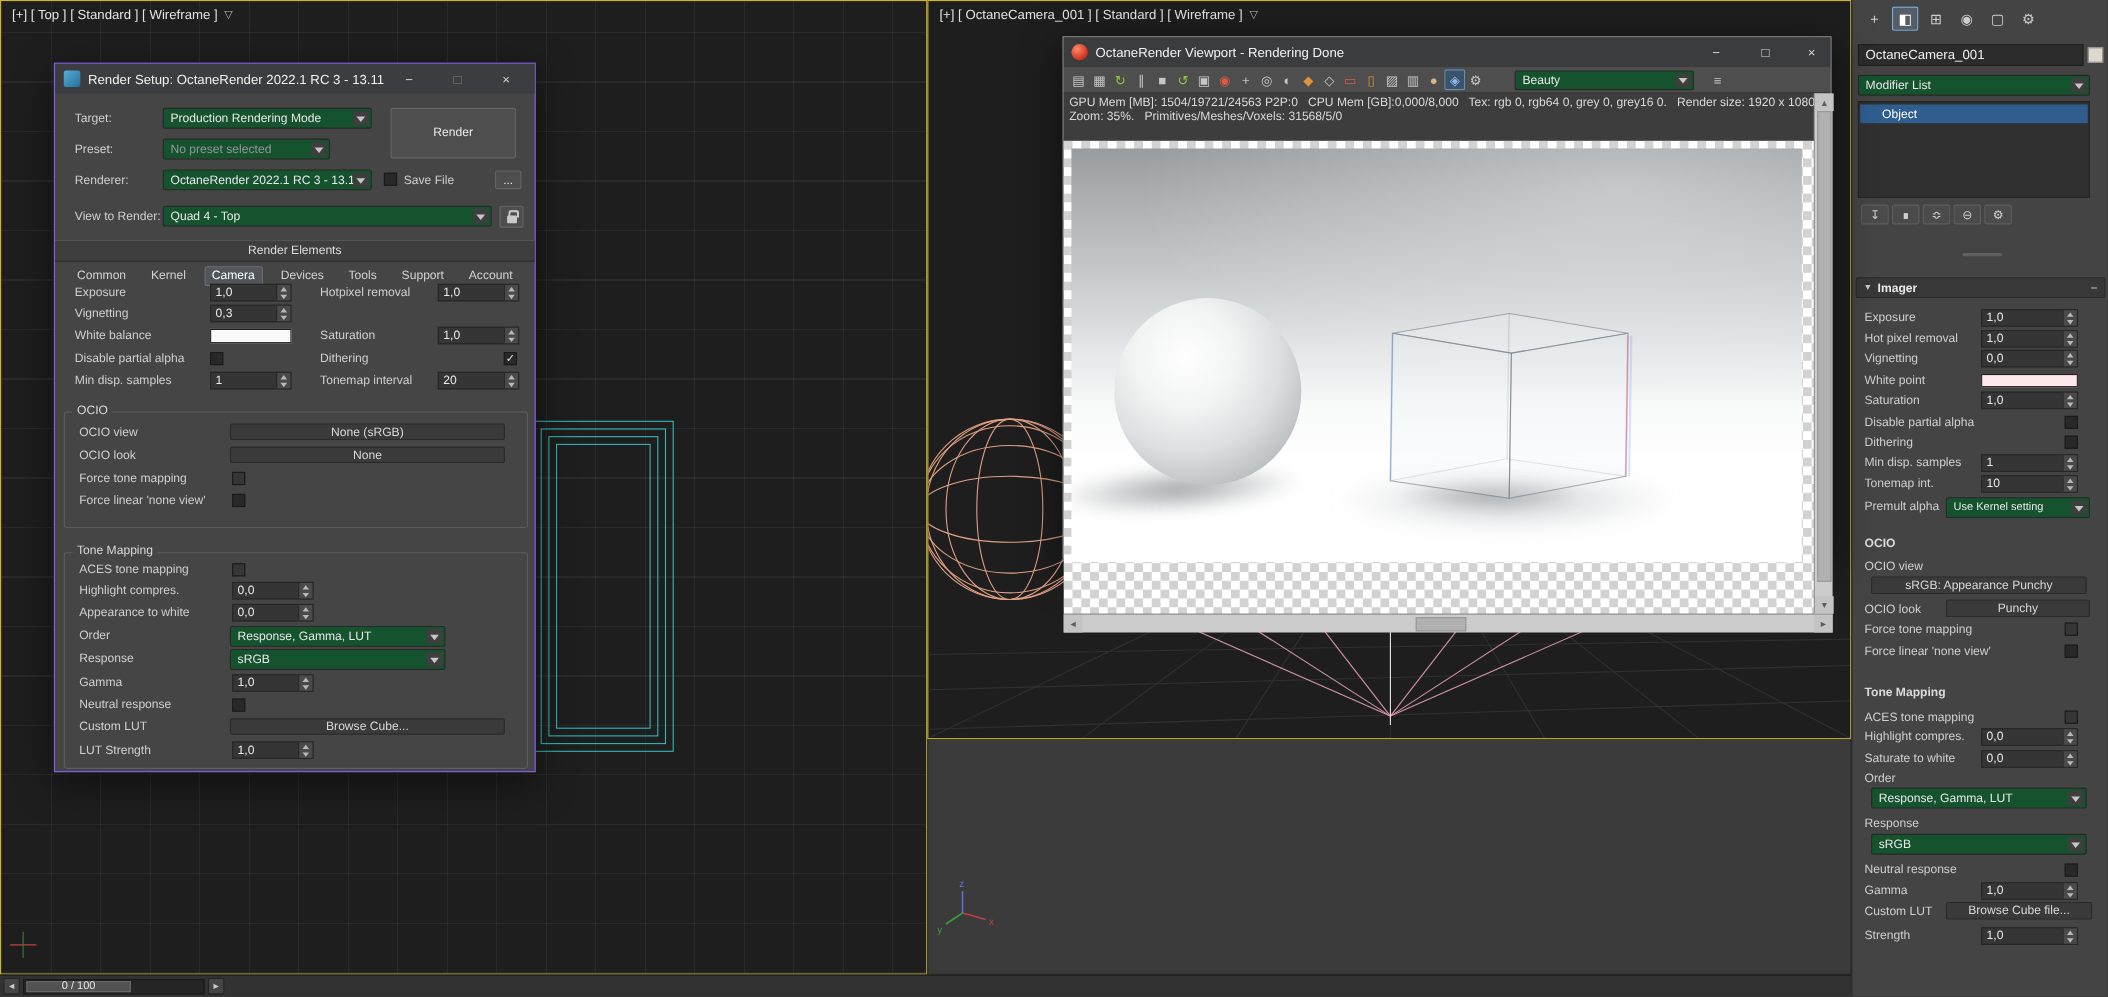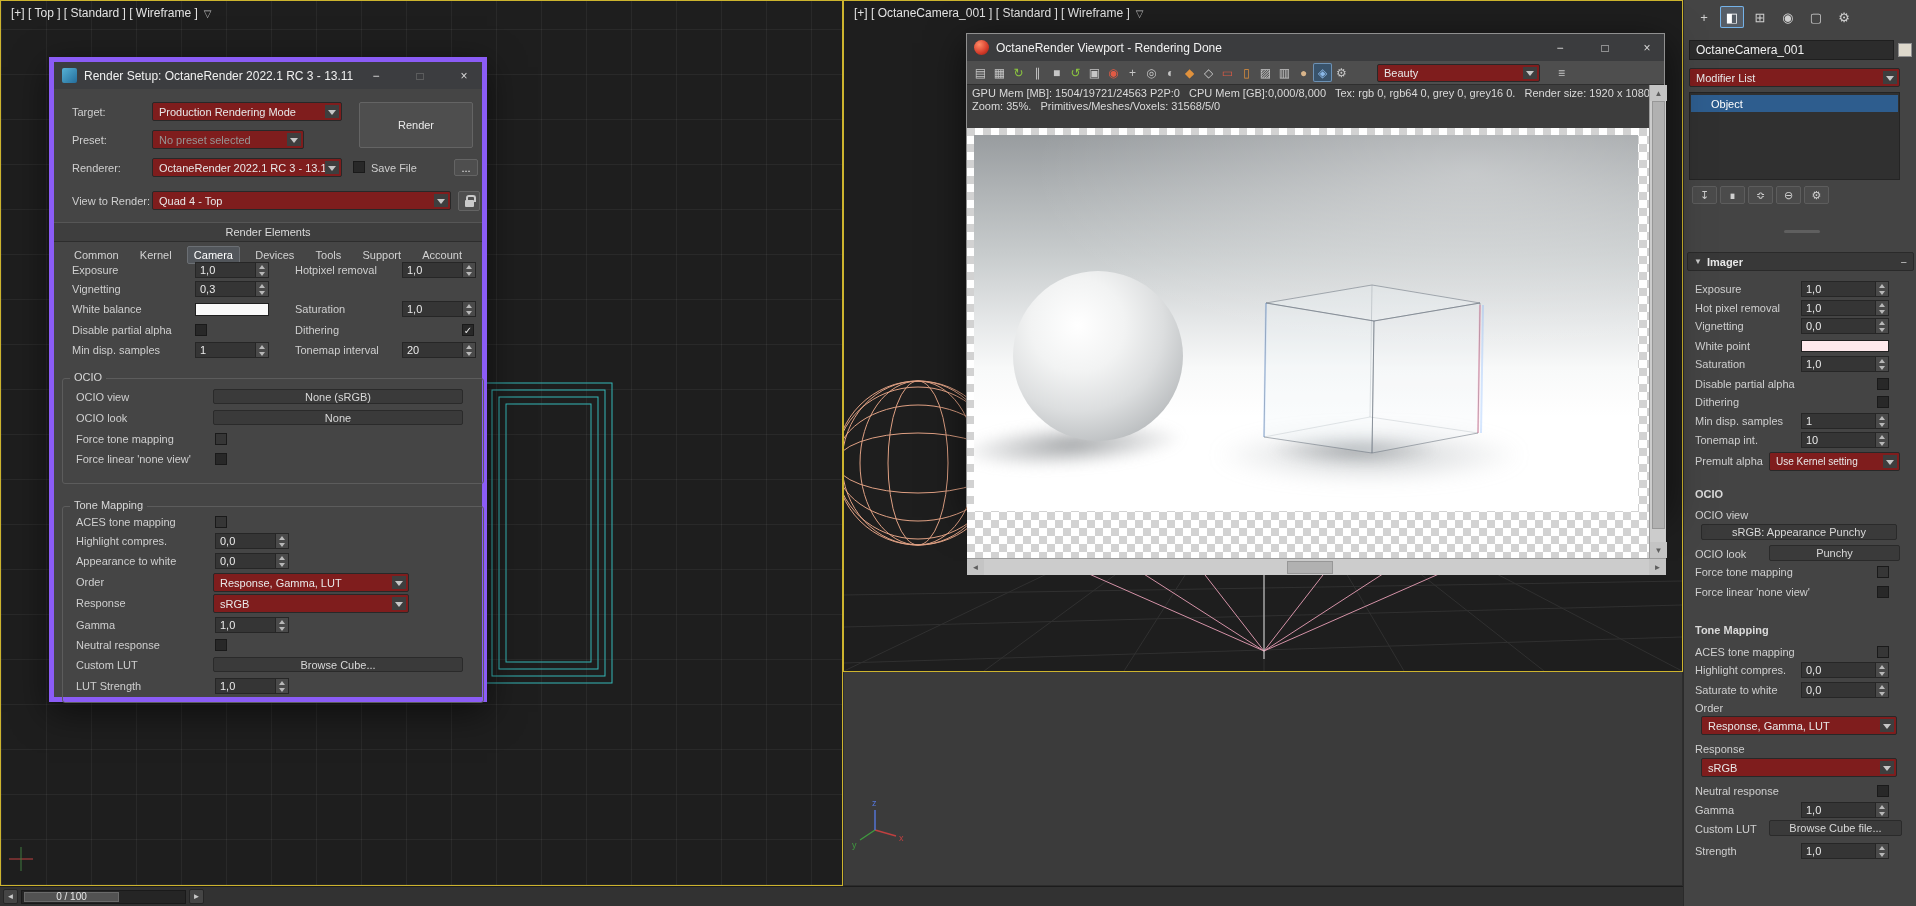--- a/index.html
+++ b/index.html
@@ -25,34 +25,34 @@
   .tl-track { width:165px; height:14px; margin-left:3px; background:#252525; border:1px solid #1a1a1a; position:relative; }
   .tl-thumb { position:absolute; left:2px; top:1px; width:95px; height:10px; background:#525252; border:1px solid #6a6a6a; color:#e6e6e6; font-size:10px; display:flex; align-items:center; justify-content:center; }
 
   
   .lb { position:absolute; font-size:11px; color:#cfcfcf; line-height:16px; white-space:nowrap; }
   .fld { position:absolute; background:#353535; border:1px solid #262626; height:16px; font-size:11px; color:#eaeaea; padding:0 15px 0 4px; display:flex; align-items:center; }
   .spn { position:absolute; right:0; top:0; bottom:0; width:13px; background:#4a4a4a; border-left:1px solid #262626; display:flex; flex-direction:column; }
   .spn i { flex:1; display:flex; align-items:center; justify-content:center; }
   .spn .su::before { content:""; border:3px solid transparent; border-bottom:4px solid #b8b8b8; margin-top:-3px; }
   .spn .sd::before { content:""; border:3px solid transparent; border-top:4px solid #b8b8b8; margin-bottom:-3px; }
-  .dd { position:absolute; background:#7f1d1d; border:1px solid #282828; height:19px; display:flex; align-items:center; font-size:11px; color:#e8e8e8; padding:0 20px 0 6px; border-radius:2px; white-space:nowrap; overflow:hidden; }
+  .dd { position:absolute; background:#14532d; border:1px solid #282828; height:19px; display:flex; align-items:center; font-size:11px; color:#e8e8e8; padding:0 20px 0 6px; border-radius:2px; white-space:nowrap; overflow:hidden; }
   .dd.dis { color:#969696; }
   .dda { position:absolute; right:2px; top:2px; bottom:2px; width:14px; display:flex; align-items:center; justify-content:center; background:#3e3e3e; }
   .dda::before { content:""; border:4px solid transparent; border-top:5px solid #c6c6c6; margin-top:5px; }
   .cb { position:absolute; width:12px; height:12px; background:#282828; border:1px solid #1a1a1a; display:flex; align-items:center; justify-content:center; font-size:10px; color:#e8e8e8; }
   .cb.dis { background:#363636; }
   .btn { position:absolute; background:#4e4e4e; border:1px solid #646464; border-radius:2px; display:flex; align-items:center; justify-content:center; font-size:11px; color:#eaeaea; }
   .btnD { position:absolute; background:#3a3a3a; border:1px solid #2a2a2a; border-radius:2px; display:flex; align-items:center; justify-content:center; font-size:11px; color:#d8d8d8; }
   .grp { position:absolute; border:1px solid #5c5c5c; border-radius:3px; }
   .grp-lbl { position:absolute; font-size:11px; color:#d8d8d8; background:#454545; padding:0 4px; }
   .swatch { position:absolute; border:1px solid #202020; }
 
   
-  .dlg { position:absolute; left:49px; top:57px; width:438px; height:645px; background:#454545; border:5px solid #8b5cf6; box-shadow:0 10px 34px rgba(0,0,0,.55); z-index:30; }
+  .dlg { position:absolute; left:49px; top:57px; width:438px; height:645px; background:#454545; border:1px solid #8b5cf6; box-shadow:0 10px 34px rgba(0,0,0,.55); z-index:30; }
   .dlg-title { position:absolute; left:0; top:0; right:0; height:27px; background:#3c3d40; display:flex; align-items:center; padding:0 8px; gap:7px; }
   .dlg-title .t { font-size:12px; color:#f0f0f0; flex:0 0 auto; }
   .dlg-ico { width:15px; height:15px; border-radius:2px; background:linear-gradient(135deg,#56b1d4,#246d9c); }
   .wbtn { position:absolute; top:4px; width:24px; height:19px; display:flex; align-items:center; justify-content:center; color:#d9d9d9; font-size:12px; }
   .wbtn.dim { color:#7c7c7c; }
   .rollbar { position:absolute; left:0; width:100%; height:20px; background:#3e3e3e; border-top:1px solid #565656; border-bottom:1px solid #2d2d2d; display:flex; align-items:center; justify-content:center; font-size:11px; color:#dcdcdc; }
   .tabs { position:absolute; left:0; top:183px; width:100%; height:20px; display:flex; align-items:center; justify-content:space-between; padding:0 14px; }
   .tab { font-size:11px; color:#d2d2d2; padding:2px 6px; border-radius:2px; }
   .tab.active { background:#52565b; border:1px solid #6b6f74; color:#ffffff; }
   .lock-btn { position:absolute; display:flex; align-items:flex-start; justify-content:center; }

